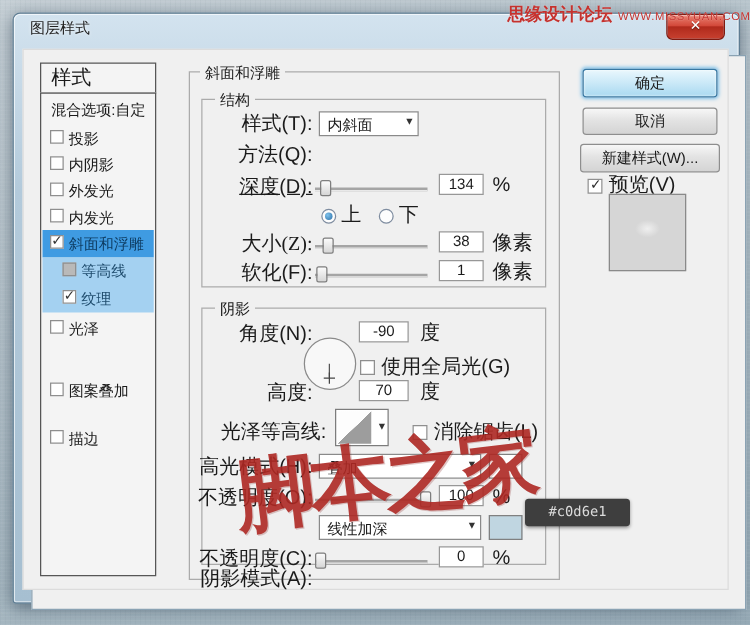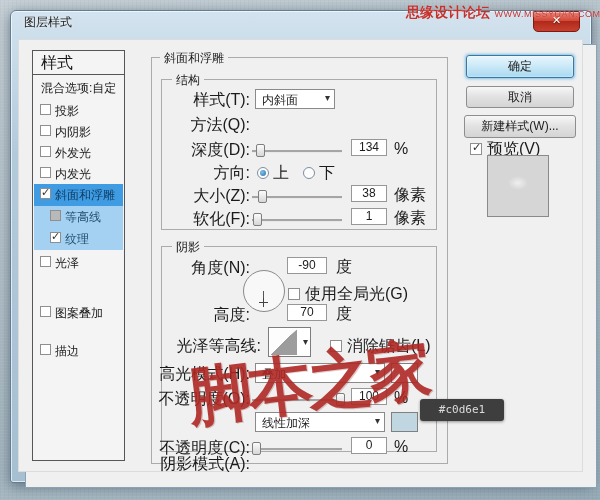--- a/index.html
+++ b/index.html
@@ -164,33 +164,32 @@
   <div class="abs gbox" style="left:161px;top:79px;width:276px;height:151px;"></div>
   <div class="glabel" style="left:172px;top:72px;">结构</div>
 
   <div class="abs t12 rlab" style="left:150px;top:92px;width:100px;">样式(T):</div>
   <div class="dd" style="left:255px;top:89px;width:80px;">
     <span class="dv">内斜面</span>
   </div>
 
   <div class="abs t12 rlab" style="left:150px;top:117px;width:100px;">方法(Q):</div>
 
-  <div class="abs t12 rlab" style="left:150px;top:142px;width:100px;">深度(D):</div>
+  <div class="abs t12 rlab" style="left:150px;top:142px;width:100px;text-decoration:underline;">深度(D):</div>
   <div class="track" style="left:252px;top:150px;width:90px;"></div>
   <div class="thumb" style="left:256px;top:144px;"></div>
   <div class="valbox" style="left:351px;top:139px;">134</div>
   <div class="abs t12" style="left:394px;top:141px;">%</div>
 
-  <div class="abs t12 rlab" style="left:150px;top:165px;width:100px;">方向:</div>
   <div class="radio sel" style="left:257px;top:167px;"></div>
   <div class="abs t12" style="left:273px;top:165px;">上</div>
   <div class="radio" style="left:303px;top:167px;"></div>
   <div class="abs t12" style="left:319px;top:165px;">下</div>
 
-  <div class="abs t12 rlab" style="left:150px;top:188px;width:100px;">大小(Z):</div>
+  <div class="abs t12 rlab" style="left:150px;top:188px;width:100px;font-family:Liberation Serif, serif;">大小(Z):</div>
   <div class="track" style="left:252px;top:196px;width:90px;"></div>
   <div class="thumb" style="left:258px;top:190px;"></div>
   <div class="valbox" style="left:351px;top:185px;">38</div>
   <div class="abs t12" style="left:394px;top:187px;">像素</div>
 
   <div class="abs t12 rlab" style="left:150px;top:211px;width:100px;">软化(F):</div>
   <div class="track" style="left:252px;top:219px;width:90px;"></div>
   <div class="thumb" style="left:253px;top:213px;"></div>
   <div class="valbox" style="left:351px;top:208px;">1</div>
   <div class="abs t12" style="left:394px;top:210px;">像素</div>

